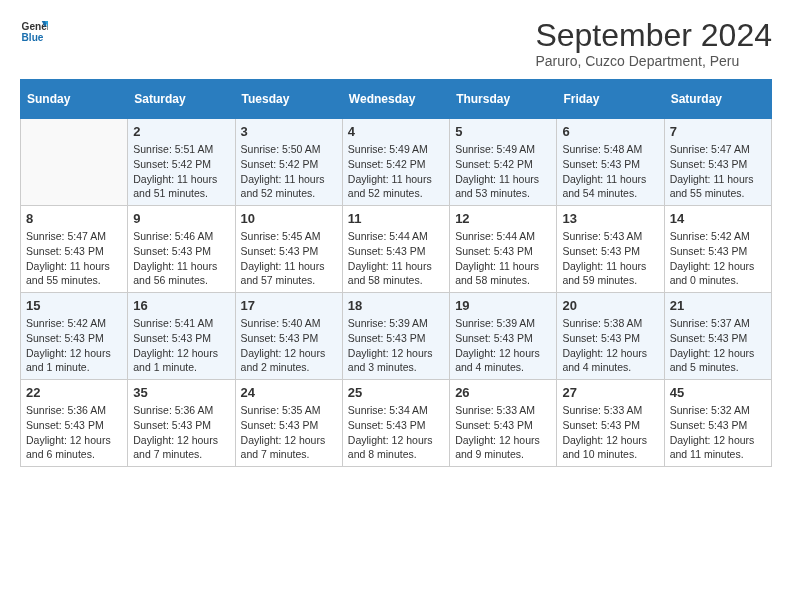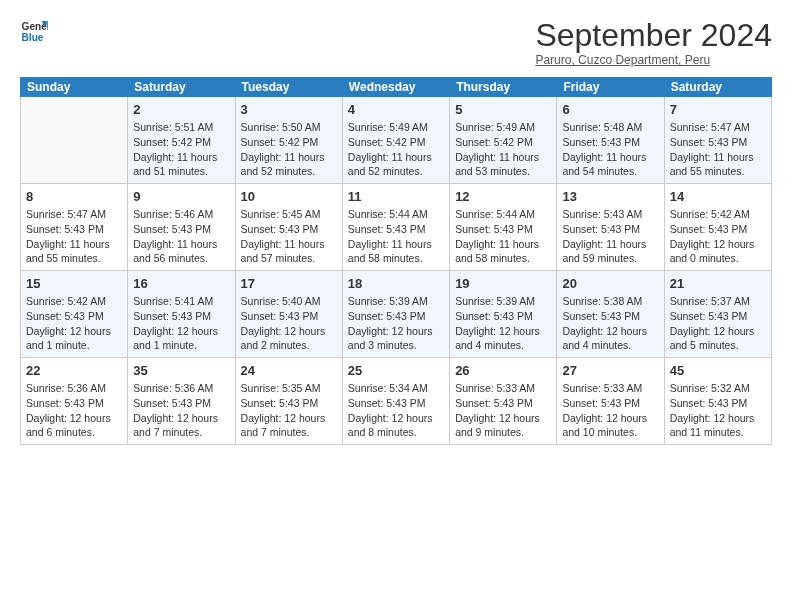--- a/index.html
+++ b/index.html
@@ -34,34 +34,33 @@
     .title-block {
       text-align: left;
     }
     .month-title {
       font-size: 32px;
       font-weight: normal;
       color: #333;
       line-height: 1.1;
     }
     .subtitle {
-      font-size: 12px;
+      font-size: 14px;
       color: #555;
-      text-decoration: underline;
     }
     table {
       width: 100%;
       border-collapse: collapse;
       font-size: 11px;
     }
     thead tr th {
       background: #2a7dbf;
       color: #fff;
       text-align: left;
-      padding: 2px 6px;
+      padding: 12px 6px;
       font-size: 12px;
       font-weight: bold;
       border: 1px solid #2a7dbf;
     }
     tbody tr td {
       border: 1px solid #ccc;
       vertical-align: top;
       padding: 4px 5px;
       width: 14.28%;
       height: 78px;

